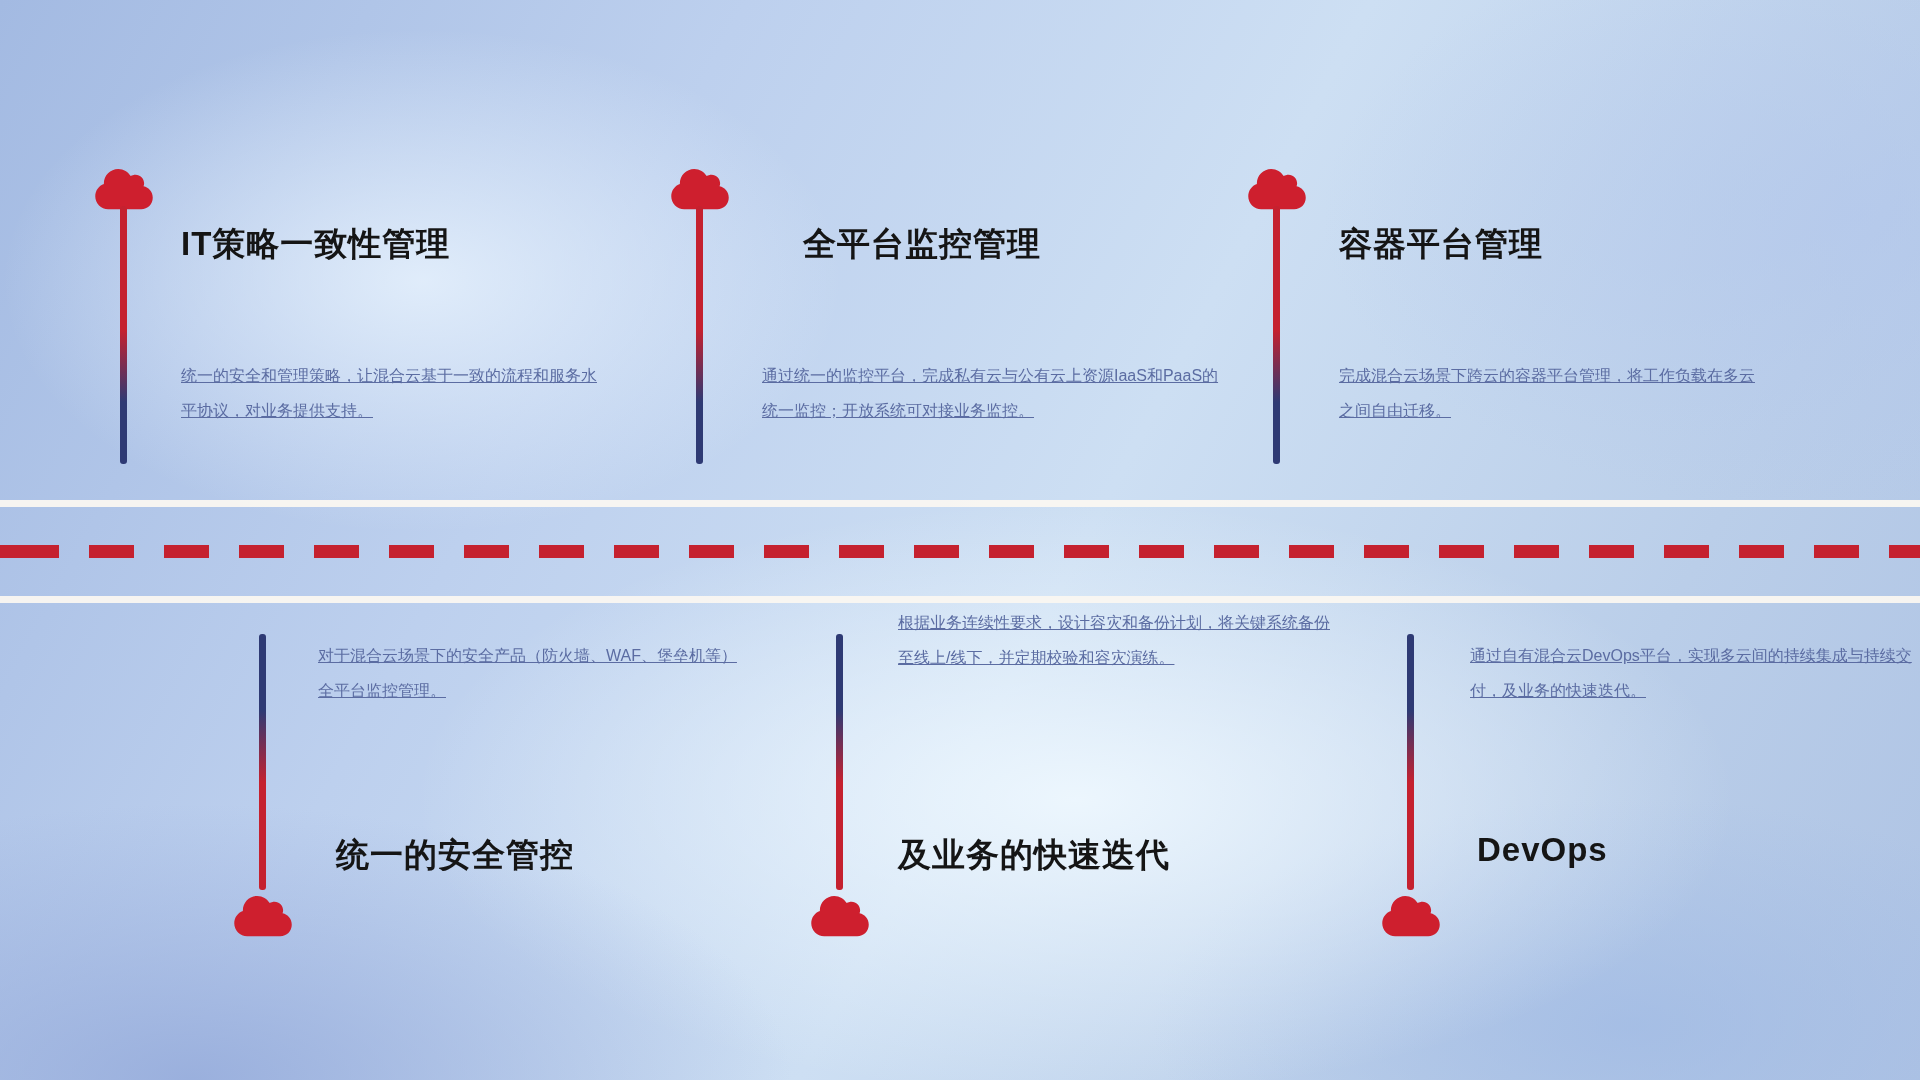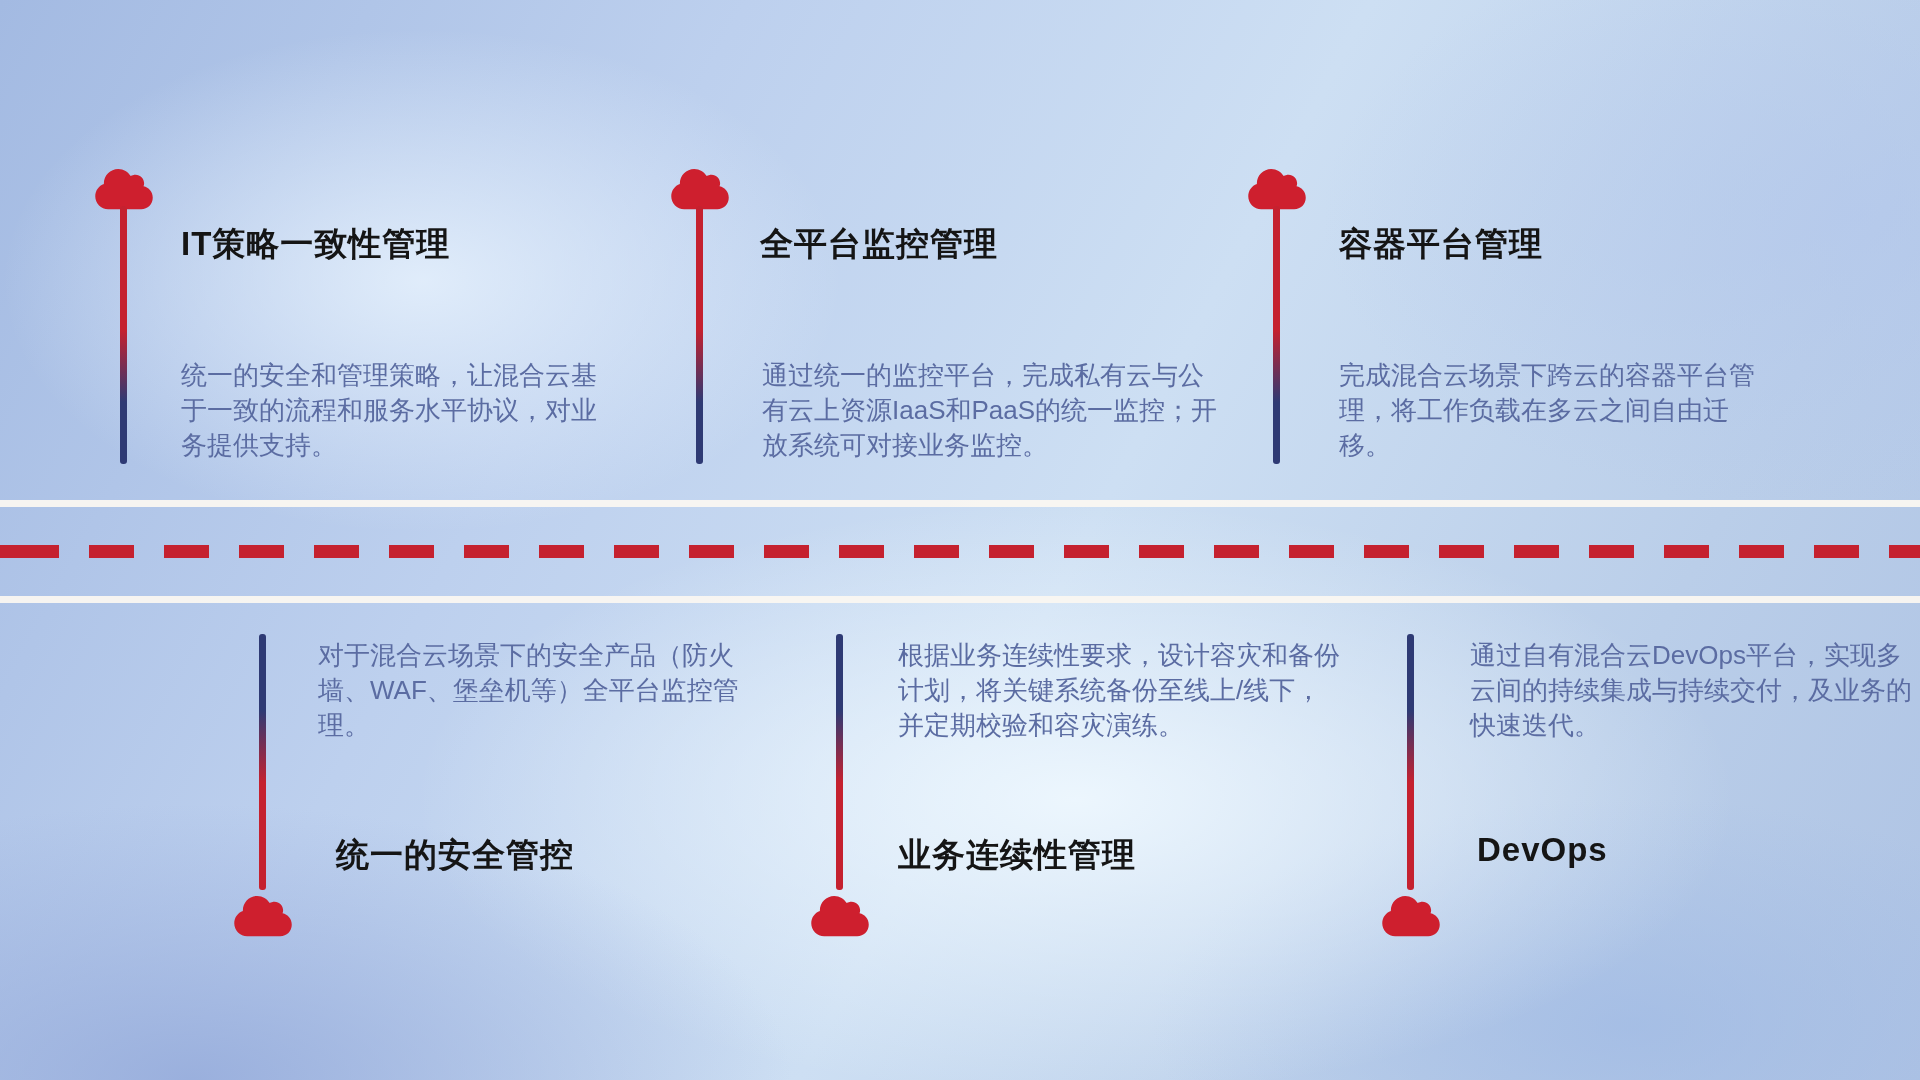--- a/index.html
+++ b/index.html
@@ -41,49 +41,50 @@
   .pole.up{background:linear-gradient(180deg,var(--pole-navy,#2e3a74) 0%,var(--pole-navy,#2e3a74) 30%,var(--pole-red,#c5212f) 58%,var(--pole-red,#c5212f) 100%);}
 
   .title{
     position:absolute;margin:0;
     font-size:33px;font-weight:700;
     color:var(--title-black,#151515);
     white-space:nowrap;letter-spacing:1px;
   }
   .desc{
     position:absolute;margin:0;
-    font-size:26px;line-height:35px;
+    font-size:16px;line-height:35px;
     color:var(--desc-blue,#5b6ca2);
+    text-decoration:underline;
   }
 
   
   .i1 .cloud{left:95px;top:166px}
   .i1 .pole{left:120px;top:206px;height:258px}
   .i1 .title{left:181px;top:222px}
   .i1 .desc{left:181px;top:358px;width:428px}
   
   .i2 .cloud{left:671px;top:166px}
   .i2 .pole{left:696px;top:206px;height:258px}
-  .i2 .title{left:760px;top:222px}
+  .i2 .title{left:803px;top:222px}
   .i2 .desc{left:762px;top:358px;width:458px}
   
   .i3 .cloud{left:1248px;top:166px}
   .i3 .pole{left:1273px;top:206px;height:258px}
   .i3 .title{left:1339px;top:222px}
   .i3 .desc{left:1339px;top:358px;width:430px}
   
   .i4 .pole{left:259px;top:634px;height:256px}
   .i4 .cloud{left:234px;top:893px}
   .i4 .title{left:336px;top:833px}
   .i4 .desc{left:318px;top:638px;width:428px}
   
   .i5 .pole{left:836px;top:634px;height:256px}
   .i5 .cloud{left:811px;top:893px}
   .i5 .title{left:898px;top:833px}
-  .i5 .desc{left:898px;top:638px;width:442px}
+  .i5 .desc{left:898px;top:605px;width:442px}
   
   .i6 .pole{left:1407px;top:634px;height:256px}
   .i6 .cloud{left:1382px;top:893px}
   .i6 .title{left:1477px;top:831px}
   .i6 .desc{left:1470px;top:638px;width:452px}
 </style>
 </head>
 <body>
 
 <div class="canvas">
@@ -132,21 +133,21 @@
     <span class="cloud">
       <svg viewBox="0 0 640 512" aria-hidden="true">
           <path fill="currentColor" d="M537.6 226.6c4.1-10.7 6.4-22.4 6.4-34.6 0-53-43-96-96-96-19.7 0-38.1 6-53.3 16.2C367 64.2 315.3 32 256 32c-88.4 0-160 71.6-160 160 0 2.7.1 5.4.2 8.1C40.2 219.8 0 273.2 0 336c0 79.5 64.5 144 144 144h368c70.7 0 128-57.3 128-128 0-61.9-44-113.6-102.4-125.4z"></path>
         </svg>
     </span>
   </div>
 
   <div class="item i5">
     <span class="pole up"></span>
     <p class="desc">根据业务连续性要求，设计容灾和备份计划，将关键系统备份至线上/线下，并定期校验和容灾演练。</p>
-    <h2 class="title">业务连续性管理</h2>
+    <h2 class="title">及业务的快速迭代</h2>
     <span class="cloud">
       <svg viewBox="0 0 640 512" aria-hidden="true">
           <path fill="currentColor" d="M537.6 226.6c4.1-10.7 6.4-22.4 6.4-34.6 0-53-43-96-96-96-19.7 0-38.1 6-53.3 16.2C367 64.2 315.3 32 256 32c-88.4 0-160 71.6-160 160 0 2.7.1 5.4.2 8.1C40.2 219.8 0 273.2 0 336c0 79.5 64.5 144 144 144h368c70.7 0 128-57.3 128-128 0-61.9-44-113.6-102.4-125.4z"></path>
         </svg>
     </span>
   </div>
 
   <div class="item i6">
     <span class="pole up"></span>
     <p class="desc">通过自有混合云DevOps平台，实现多云间的持续集成与持续交付，及业务的快速迭代。</p>

